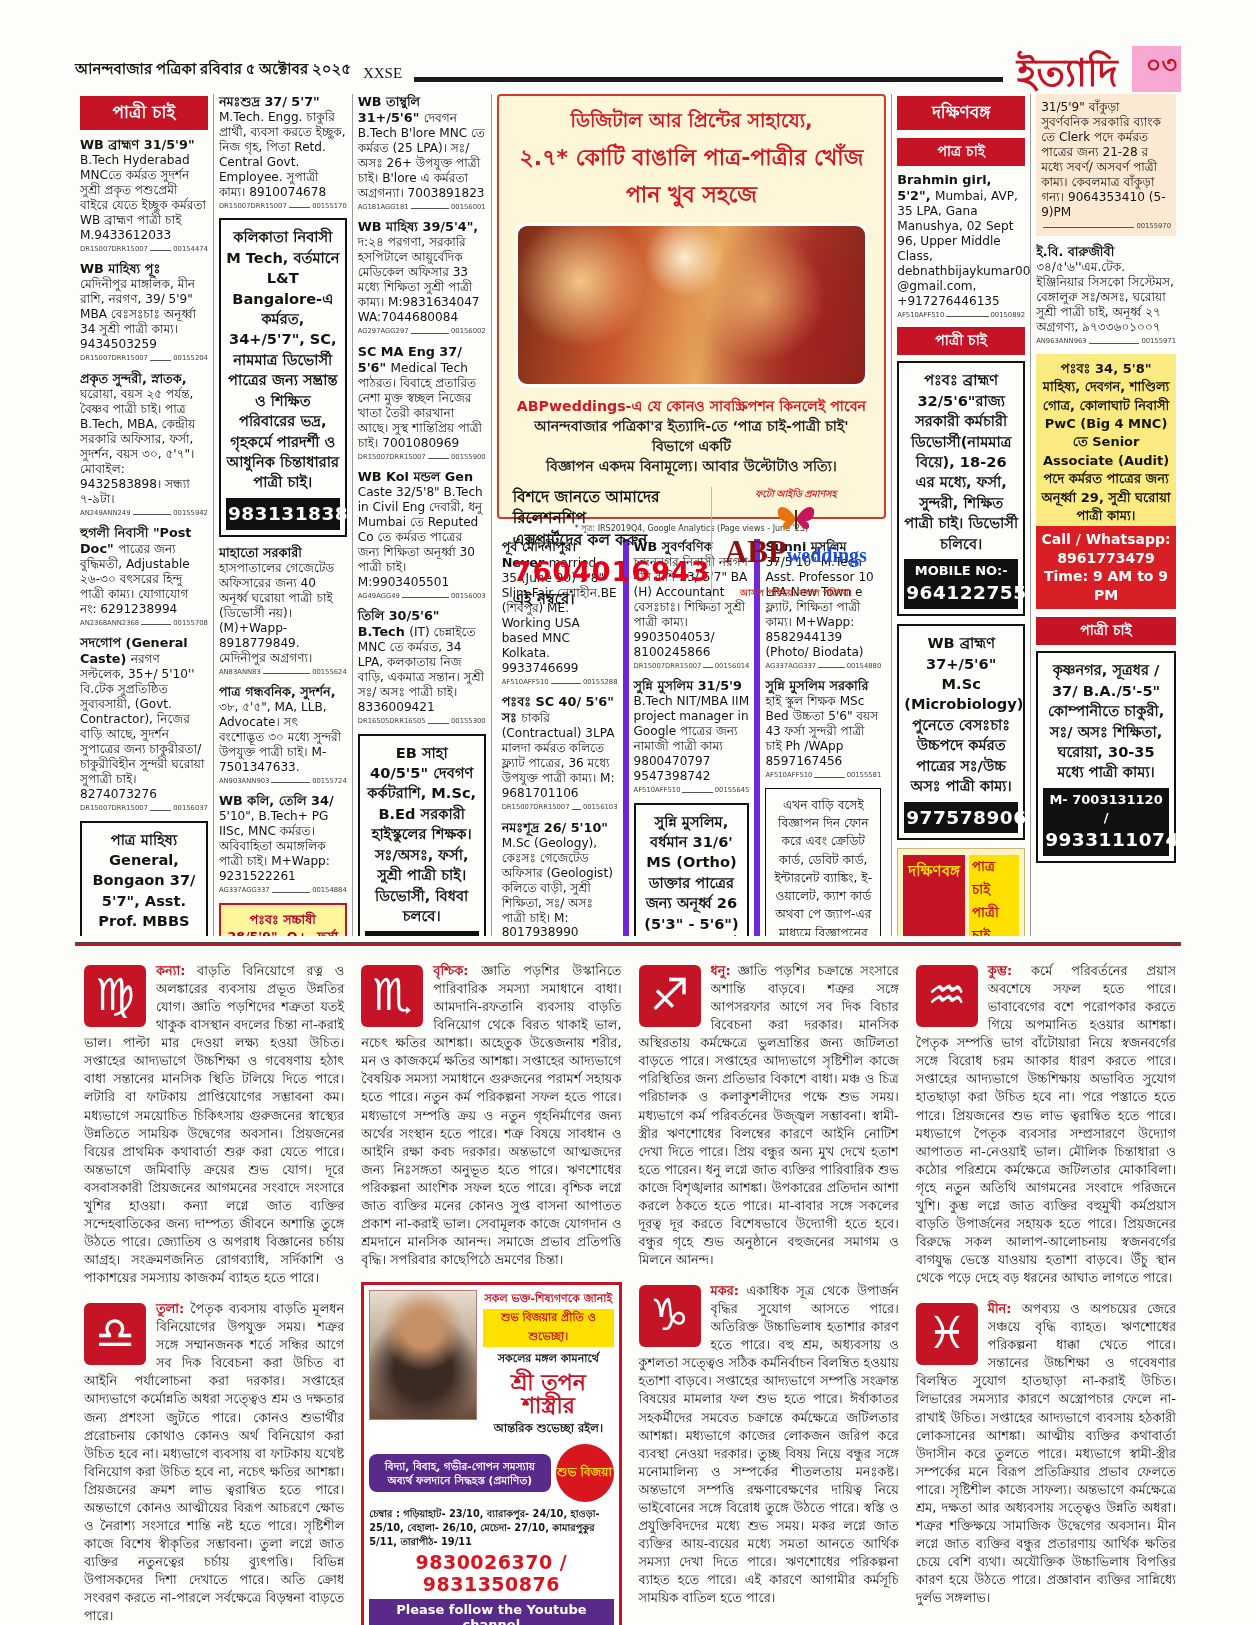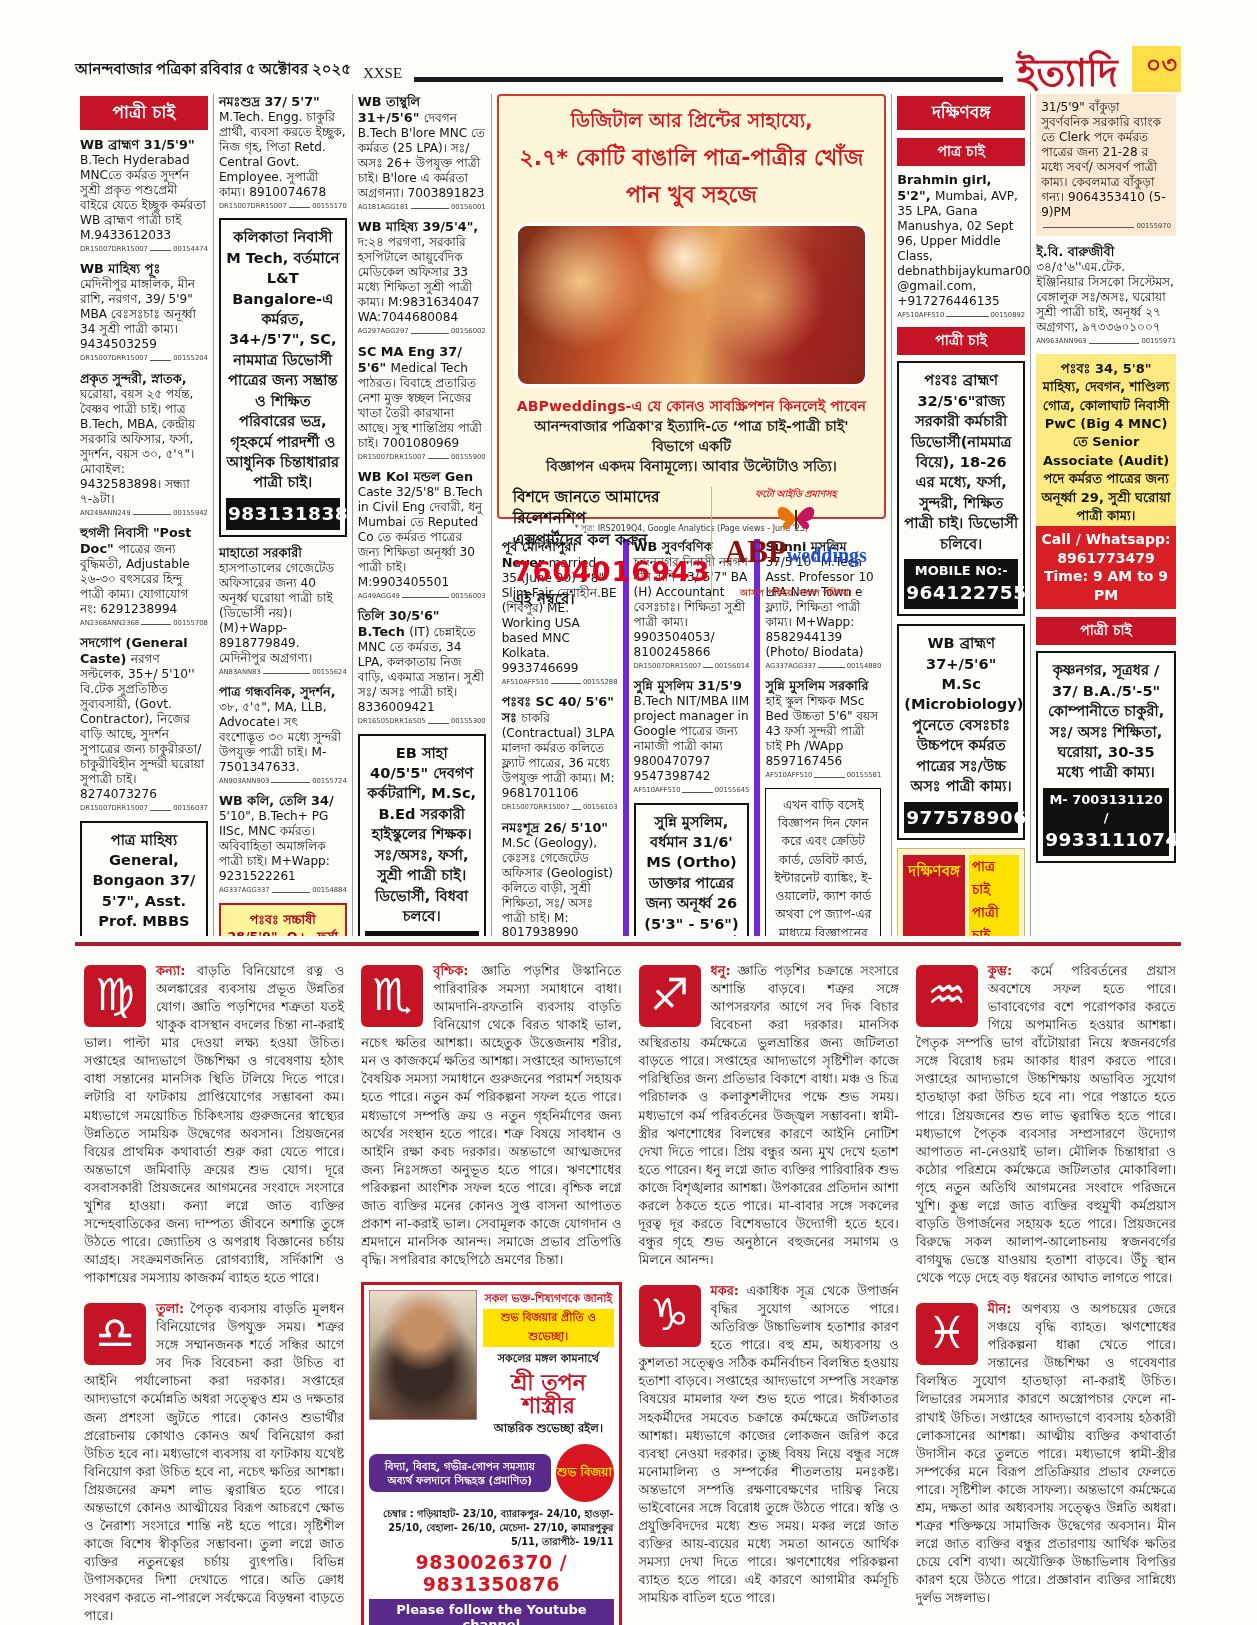--- a/index.html
+++ b/index.html
@@ -7,21 +7,21 @@
         font-family:"DejaVu Sans",sans-serif;color:#141414;overflow:hidden;}
 
   
   .masthead{position:absolute;top:40px;left:75px;width:1106px;height:44px;}
   .masthead-bar{position:absolute;left:0;right:0;bottom:2px;height:5px;background:#1a1a1a;}
   .masthead-row{position:absolute;left:0;right:0;bottom:-8px;display:flex;align-items:flex-end;}
   .mast-title{font-family:"Liberation Serif",serif;font-weight:bold;font-size:15px;background:#fdfdfa;padding-right:10px;padding-bottom:10px;}
   .mast-ed{font-family:"Liberation Serif",serif;font-size:15px;background:#fdfdfa;padding:0 12px 10px 2px;}
   .mast-spacer{flex:1;}
   .mast-section{font-family:"Liberation Serif",serif;color:#c41425;font-weight:bold;font-size:38px;line-height:.9;background:#fdfdfa;padding:0 14px 2px;}
-  .mast-page{color:#c41425;font-size:24px;font-weight:bold;background:#fde047;padding:0 4px 6px 14px;}
+  .mast-page{color:#c41425;font-size:24px;font-weight:bold;background:#f9a8d4;padding:0 4px 6px 14px;}
 
   
   .classifieds{position:absolute;top:94px;left:75px;width:1106px;height:842px;display:flex;}
   .ccol{overflow:hidden;padding:0 5px;}
   .ccol + .ccol{border-left:1px solid #9a9a96;}
   .c-narrow{width:128px;}
   .c-center{width:390px;}
   .c-far{width:140px;}
   .col-header{background:#c41425;color:#fff;font-weight:bold;text-align:center;font-size:17px;padding:3px 0;margin:2px 0 7px;}
   .col-subheader{background:#c41425;color:#fff;font-weight:bold;text-align:center;font-size:14px;padding:2px 6px;margin:8px 0 6px;}
@@ -100,21 +100,21 @@
   .tapan-right{flex:1;text-align:center;}
   .tapan-g1{color:#c41425;font-weight:bold;font-size:11px;}
   .tapan-g2{color:#c41425;font-weight:bold;font-size:11px;background:#ffe100;display:inline-block;padding:0 2px;}
   .tapan-g3{font-weight:bold;font-size:11px;margin-top:3px;}
   .tapan-name{color:#c41425;font-weight:bold;font-size:22px;line-height:1.05;margin-top:2px;}
   .tapan-g5{font-weight:bold;font-size:11.5px;margin-top:3px;}
   .tapan-mid{display:flex;gap:5px;margin-top:5px;align-items:center;}
   .tapan-purple{background:#5a2a8a;color:#fff;font-weight:bold;font-size:10.5px;border-radius:8px;padding:5px 6px;flex:1;text-align:center;line-height:1.35;}
   .tapan-badge{width:58px;height:58px;flex:none;border-radius:50%;background:#d8161f;color:#ffe100;
                font-weight:bold;font-size:12px;display:flex;align-items:center;justify-content:center;text-align:center;line-height:1.15;}
-  .tapan-chambers{font-weight:bold;font-size:9.8px;margin-top:5px;line-height:1.4;text-align:right;}
+  .tapan-chambers{font-weight:bold;font-size:9.8px;margin-top:5px;line-height:1.4;text-align:left;}
   .tapan-phones{color:#d8161f;font-weight:bold;font-size:19px;text-align:center;margin-top:3px;letter-spacing:.5px;}
   .tapan-yt{background:#5a2a8a;color:#fff;font-weight:bold;font-size:13px;text-align:center;padding:3px 0;margin-top:4px;}
   .tapan-channel{background:#5a2a8a;color:#ffe100;font-weight:bold;font-size:18px;text-align:center;padding:1px 0 4px;}
 
   .butterfly{display:inline-block;vertical-align:middle;}
 </style>
 </head>
 <body>
 
 <div class="page">

